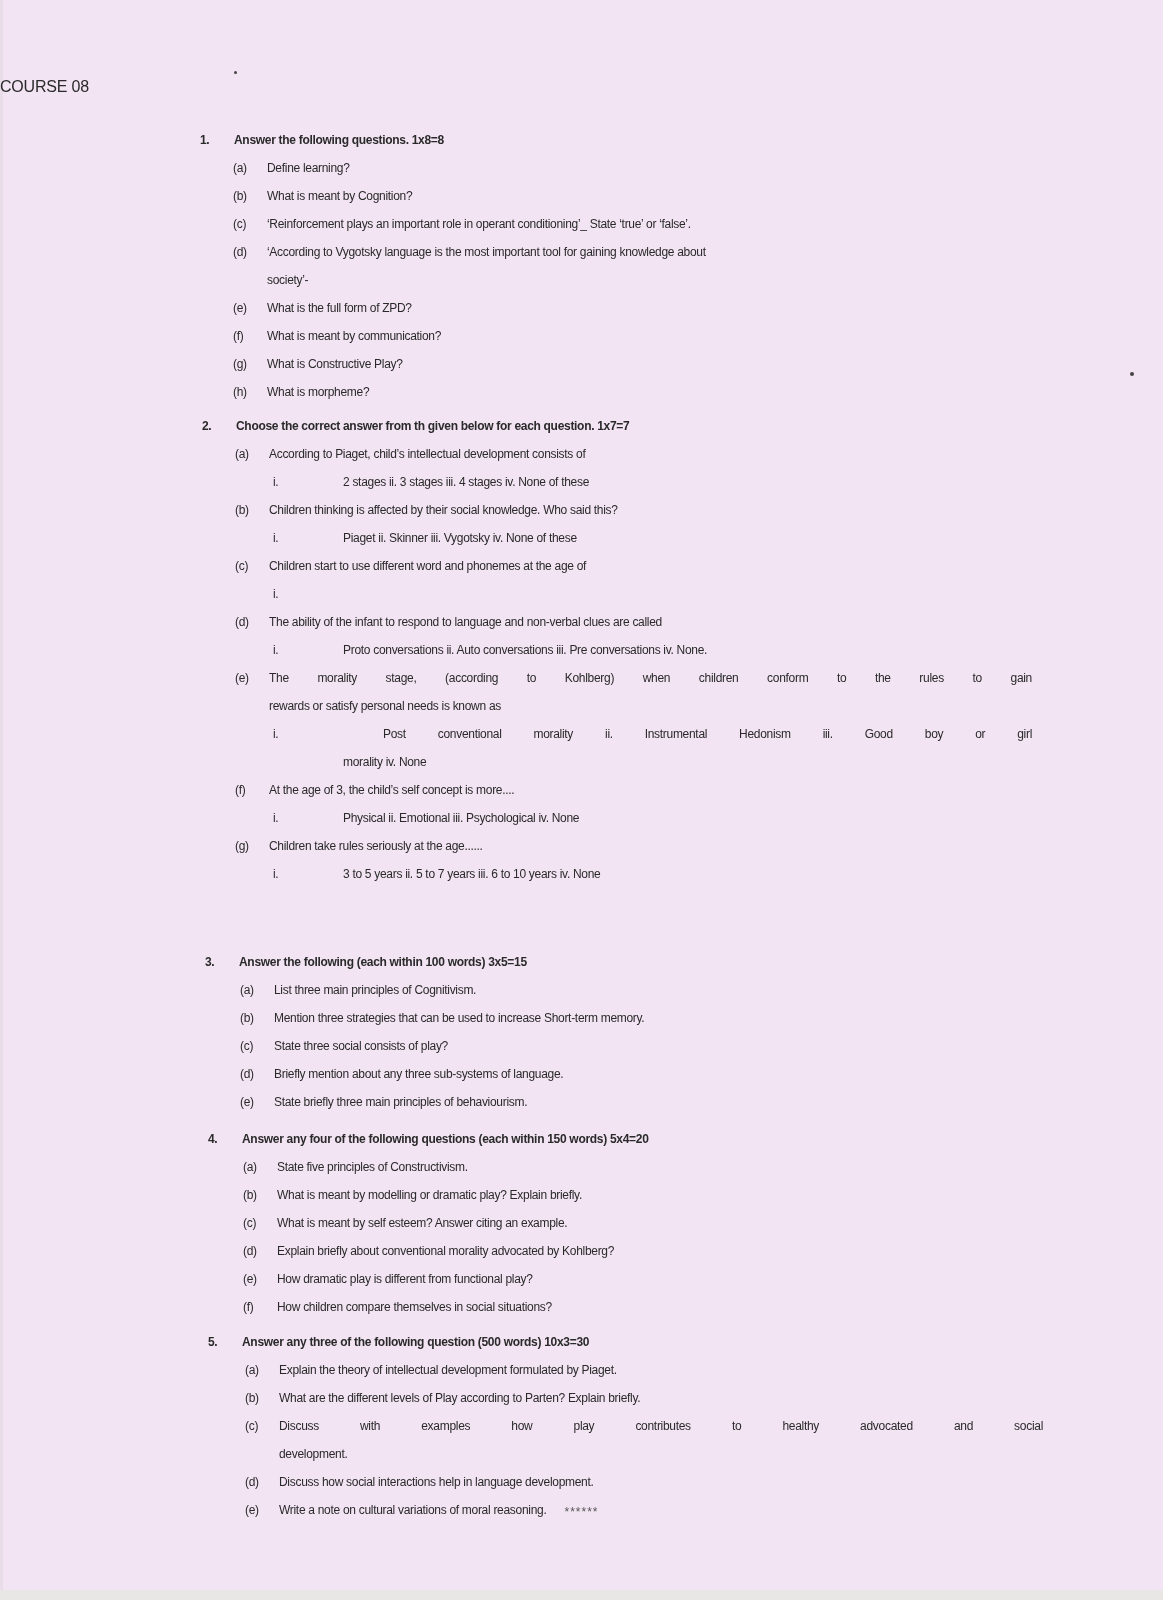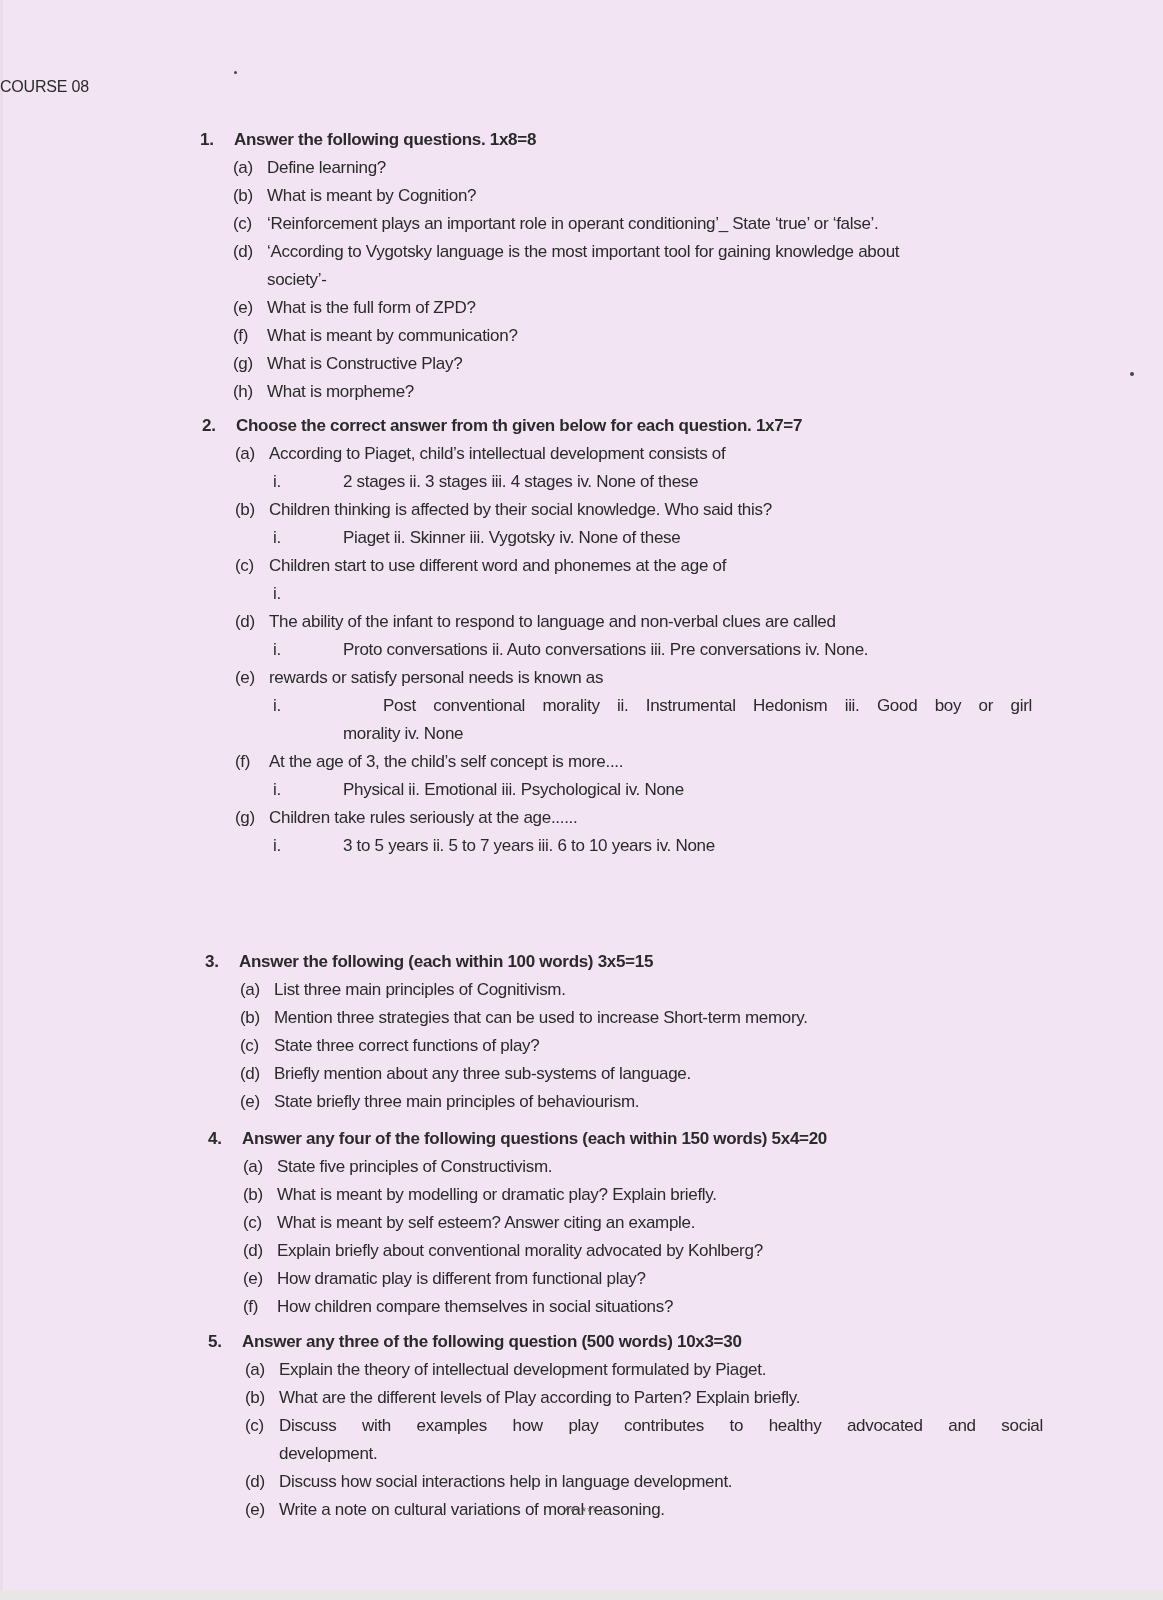--- a/index.html
+++ b/index.html
@@ -17,21 +17,21 @@
   }
   .bottom-strip {
     position: absolute; left: 0; top: 1590px; width: 1163px; height: 10px;
     background: #e9e7e6;
   }
   .title {
     position: absolute; top: 78px; left: 0; width: 1163px;
     text-align: left; font-size: 16px; letter-spacing: -0.2px;
   }
   .q {
-    position: absolute; font-size: 17px; line-height: 28px;
+    position: absolute; font-size: 12px; line-height: 28px;
     letter-spacing: -0.3px;
   }
   .q-head { font-weight: bold; }
   .q-num { display: inline-block; width: 34px; font-weight: bold; }
   .sub { display: flex; }
   .sub-label { width: 34px; flex: none; }
   .sub-text { flex: 1; }
   .opt { display: flex; }
   .opt-label { width: 70px; flex: none; padding-left: 4px; }
   .justify { text-align: justify; text-align-last: justify; }
@@ -123,21 +123,21 @@
     <div class="sub">
         <span class="sub-label">(d)</span>
         <span class="sub-text">The ability of the infant to respond to language and non-verbal clues are called</span>
       </div>
     <div class="opt" style="padding-left:34px;">
         <span class="opt-label">i.</span>
         <span>Proto conversations ii. Auto conversations iii. Pre conversations iv. None.</span>
       </div>
     <div class="sub">
         <span class="sub-label">(e)</span>
-        <span class="sub-text"><span>rewards or satisfy personal needs is known as</span></span>
+        <span class="sub-text"><span class="justify" style="display:block;">The morality stage, (according to Kohlberg) when children conform to the rules to gain</span><span>rewards or satisfy personal needs is known as</span></span>
       </div>
     <div class="opt" style="padding-left:34px;">
         <span class="opt-label">i.</span>
         <span style="flex:1;"><span class="justify" style="display:block;margin-left:40px;">Post conventional morality ii. Instrumental Hedonism iii. Good boy or girl</span><span>morality iv. None</span></span>
       </div>
     <div class="sub">
         <span class="sub-label">(f)</span>
         <span class="sub-text">At the age of 3, the child’s self concept is more....</span>
       </div>
     <div class="opt" style="padding-left:34px;">
@@ -163,21 +163,21 @@
     <div class="sub">
         <span class="sub-label">(a)</span>
         <span class="sub-text">List three main principles of Cognitivism.</span>
       </div>
     <div class="sub">
         <span class="sub-label">(b)</span>
         <span class="sub-text">Mention three strategies that can be used to increase Short-term memory.</span>
       </div>
     <div class="sub">
         <span class="sub-label">(c)</span>
-        <span class="sub-text">State three correct functions of play?</span>
+        <span class="sub-text">State three social consists of play?</span>
       </div>
     <div class="sub">
         <span class="sub-label">(d)</span>
         <span class="sub-text">Briefly mention about any three sub-systems of language.</span>
       </div>
     <div class="sub">
         <span class="sub-label">(e)</span>
         <span class="sub-text">State briefly three main principles of behaviourism.</span>
       </div>
   </div>

